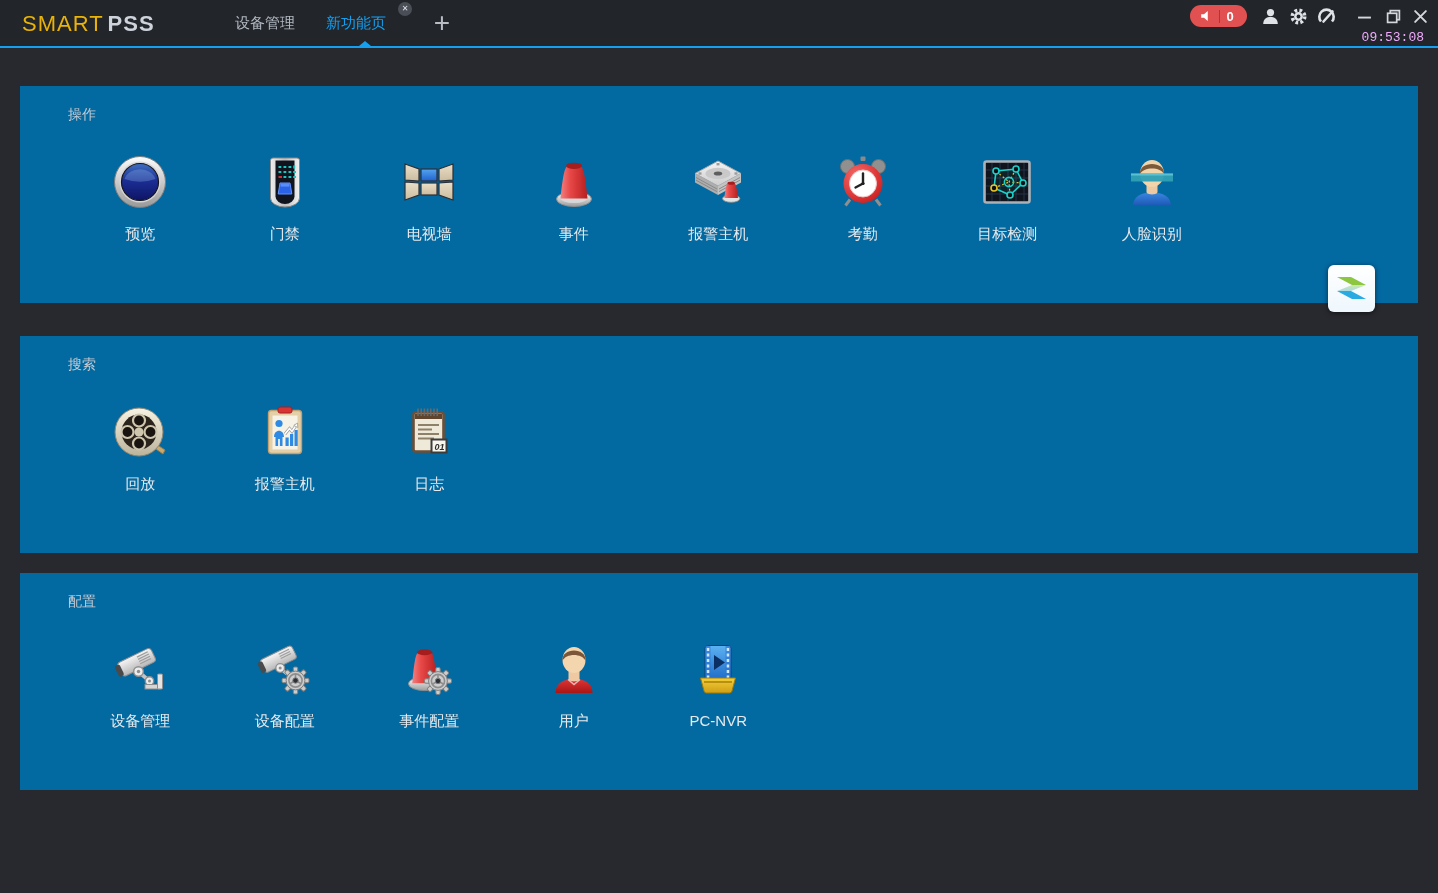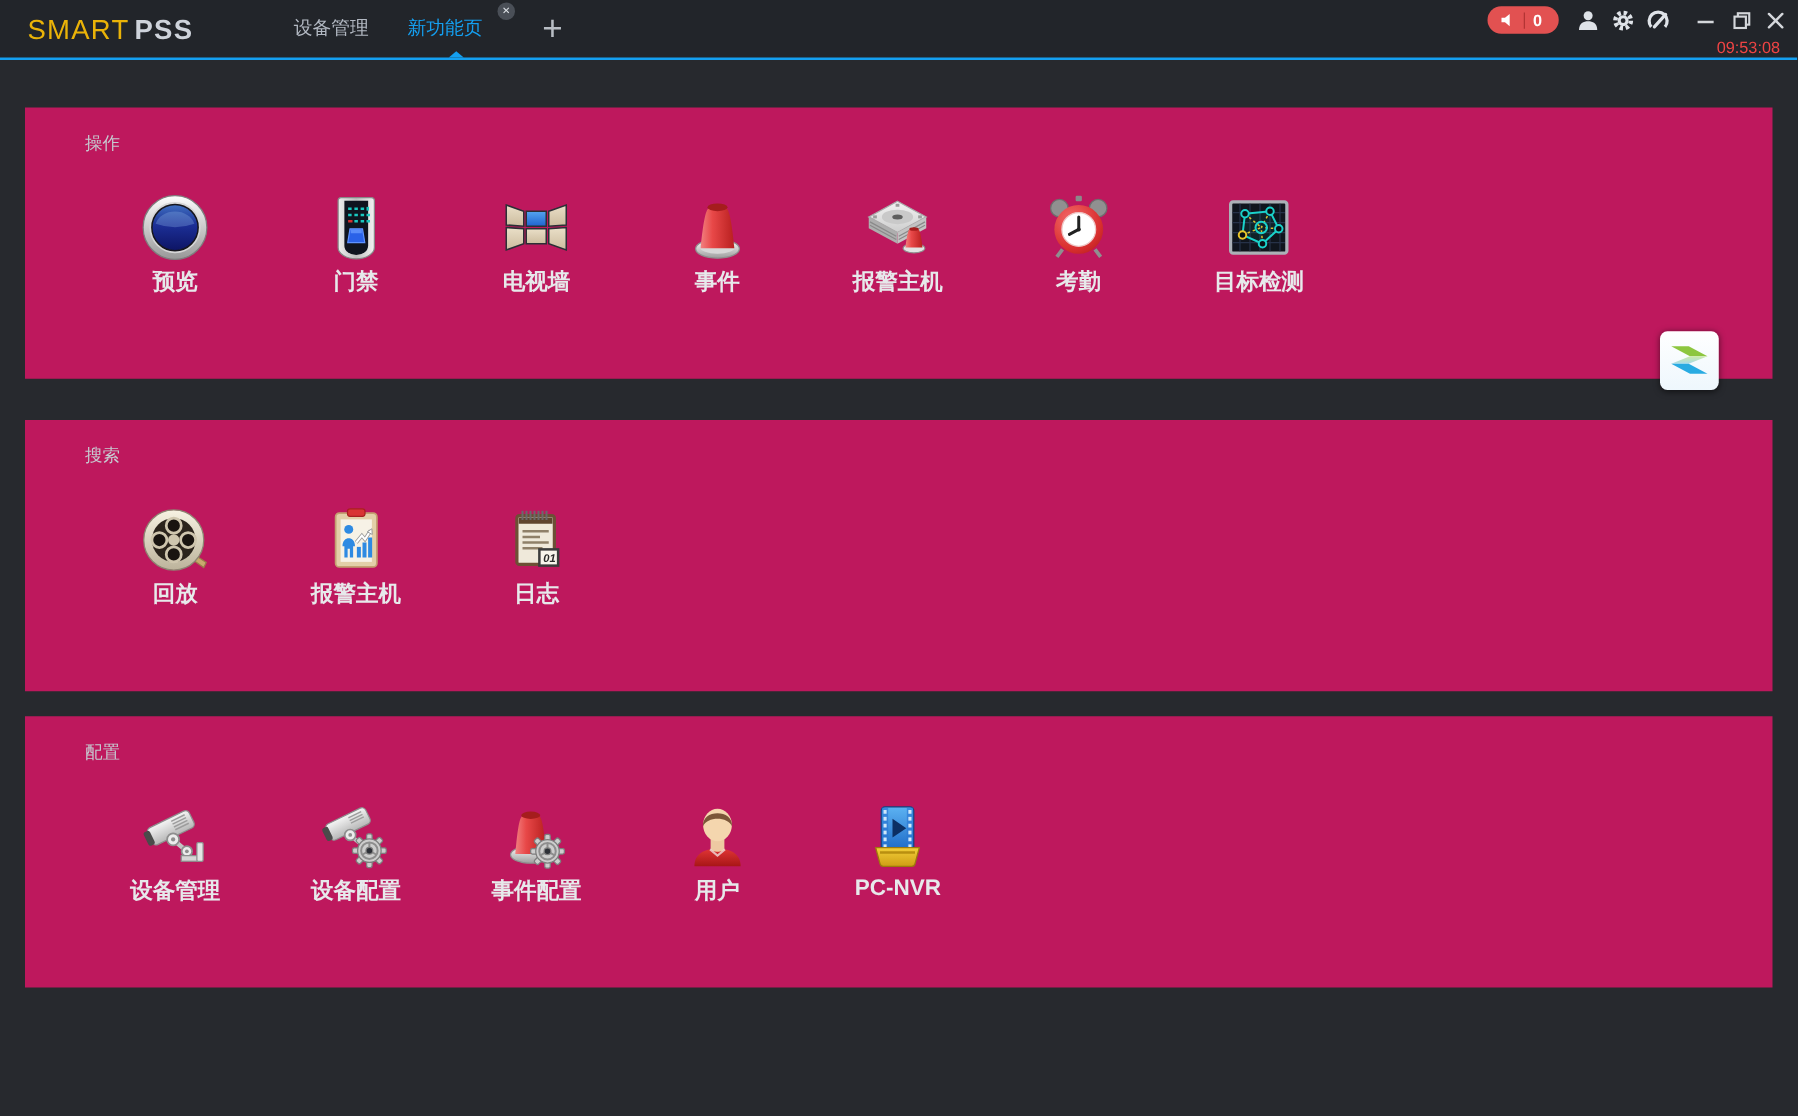--- a/index.html
+++ b/index.html
@@ -13,30 +13,30 @@
   .tab{position:absolute;top:0;height:46px;line-height:46px;width:110px;text-align:center;font-size:15px;color:#b2b8c2;cursor:pointer;}
   .tab.active{color:#149ff0;}
   .tab-close{position:absolute;left:398px;top:2px;width:14px;height:14px;border-radius:50%;background:#4a4f57;color:#dfe3e8;font-size:8px;line-height:14px;text-align:center;cursor:pointer;}
   .tab-plus{position:absolute;left:426px;top:6px;width:32px;height:34px;color:#b8bdc4;font-size:28px;font-weight:300;line-height:34px;text-align:center;cursor:pointer;}
   .tab-caret{position:absolute;left:359px;top:41px;width:0;height:0;border-left:6px solid transparent;border-right:6px solid transparent;border-bottom:5px solid #149ff0;}
   .alarm-pill{position:absolute;left:1190px;top:5px;width:57px;height:22px;background:#e25151;border-radius:11px;display:flex;align-items:center;justify-content:center;gap:6px;cursor:pointer;}
   .alarm-pill .divider{width:1px;height:13px;background:rgba(140,30,30,.55);}
   .alarm-count{color:#ffffff;font-size:13px;font-weight:bold;padding-right:4px;}
   .hicon{position:absolute;top:7px;width:19px;height:19px;cursor:pointer;}
   .wbtn{position:absolute;top:9px;width:15px;height:15px;cursor:pointer;}
-  .time{position:absolute;right:14px;top:30px;font-size:13px;color:#ef4444;cursor:default;}
+  .time{position:absolute;right:14px;top:30px;font-size:13px;color:#f0abfc;cursor:default;font-family:Liberation Mono, monospace;}
 
   
-  .panel{position:absolute;left:20px;width:1398px;height:217px;background:#be185d;}
+  .panel{position:absolute;left:20px;width:1398px;height:217px;background:#0369a1;}
   .panel.p1{top:86px;} .panel.p2{top:336px;} .panel.p3{top:573px;}
   .sec-title{position:absolute;left:48px;top:20px;font-size:14px;color:#c6cad0;cursor:default;}
   .items{position:absolute;left:48px;top:0;display:flex;}
   .item{width:144.5px;display:flex;flex-direction:column;align-items:center;padding-top:68px;cursor:pointer;}
   .icon56{width:56px;height:56px;display:block;}
-  .item-label{margin-top:3px;font-size:18px;font-weight:bold;color:#e7e9eb;white-space:nowrap;}
+  .item-label{margin-top:15px;font-size:15px;font-weight:normal;color:#e7e9eb;white-space:nowrap;}
 
   
   .float-logo{position:absolute;left:1328px;top:265px;width:47px;height:47px;border-radius:6px;background:linear-gradient(180deg,#ffffff,#eef7fd);box-shadow:0 1px 5px rgba(0,0,0,.55);cursor:pointer;}
 </style>
 </head>
 <body>
 
 <div class="window">
 
   <div class="topbar">
@@ -263,20 +263,37 @@
             <circle cx="17" cy="17" r="3"></circle>
               <circle cx="37" cy="15" r="3"></circle>
               <circle cx="44" cy="29" r="3"></circle>
               <circle cx="31" cy="41" r="3"></circle>
           </g>
           <circle cx="15" cy="34" r="3" fill="#0b0f15" stroke="#e8c428" stroke-width="1.6"></circle>
         </svg>
         <span class="item-label">目标检测</span>
       </div>
 
+      <div class="item">
+        <svg class="icon56" viewBox="0 0 56 56">
+          <defs>
+              <linearGradient id="fr-sh" x1="0" y1="0" x2="0" y2="1">
+                <stop offset="0" stop-color="#3b86e0"></stop>
+                <stop offset="1" stop-color="#1b57b4"></stop>
+              </linearGradient>
+            </defs>
+          <path d="M9 52 C9 42.5 17 38.5 28 38.5 C39 38.5 47 42.5 47 52 Z" fill="url(#fr-sh)"></path>
+          <path d="M22.5 29 h11 v9 c0 3.2 -11 3.2 -11 0 Z" fill="#ecc9a0"></path>
+          <ellipse cx="28" cy="19.5" rx="12" ry="13.5" fill="#f2d4ab"></ellipse>
+          <path d="M16 20 C14.5 6.5 41.5 6.5 40 20 C37 12.5 19 12.5 16 20 Z" fill="#7b5a3a"></path>
+          <rect x="7" y="19.5" width="42" height="8" fill="#2f9fb4" opacity="0.96"></rect>
+          <rect x="7" y="19.5" width="42" height="2" fill="#5fc4d4" opacity="0.9"></rect>
+        </svg>
+        <span class="item-label">人脸识别</span>
+      </div>
 
     </div>
   </div>
 
   <div class="panel p2">
     <div class="sec-title">搜索</div>
     <div class="items">
 
       <div class="item">
         <svg class="icon56" viewBox="0 0 56 56">

